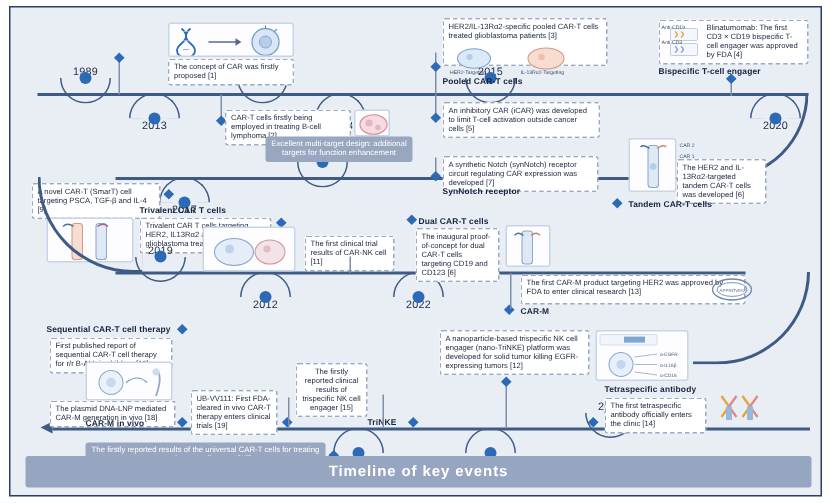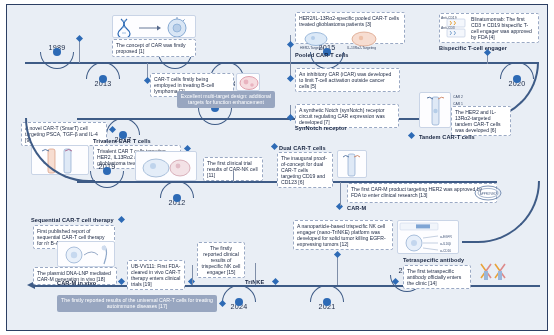--- a/index.html
+++ b/index.html
@@ -361,20 +361,26 @@
       <div class="arc flip">
           <div class="dot"></div>
         </div>
     </div>
     <div class="year" style="left:150px; top:176px;">
       <div class="arc">
           <div class="dot"></div>
         </div>
       <div class="lbl">2012</div>
     </div>
+    <div class="year" style="left:252px; top:176px;">
+      <div class="arc">
+          <div class="dot"></div>
+        </div>
+      <div class="lbl">2022</div>
+    </div>
 
     <div class="tag" style="left:272px; top:140px;">Dual CAR-T cells</div>
     <div class="node-sq" style="left:265px; top:139px;"></div>
     <div class="card" style="left:270px; top:147px; width:56px;">
       <p>The inaugural proof-of-concept for dual CAR-T cells targeting CD19 and CD123 [6]</p>
     </div>
     <div class="pic" style="left:330px; top:145px; width:30px; height:28px;">
       <svg width="30" height="28" viewBox="0 0 30 28">
         <rect x="10" y="3" width="7" height="22" rx="2" fill="#dfe9f6" stroke="#8ba8cd" stroke-width=".7"></rect>
         <path d="M11 6 q-4 -3 -6 0" stroke="#4d6e9c" stroke-width=".9" fill="none"></path>
@@ -504,15 +510,18 @@
         <rect x="23" y="10" width="4" height="9" fill="#9ab6da"></rect>
       </svg>
     </div>
     <div class="node-sq" style="left:386px; top:274px;"></div>
 
     <div class="hl" style="left:50px; top:290px; width:160px;">
       <span>The firstly reported results of the universal CAR-T cells for treating autoimmune diseases [17]</span>
     </div>
     <div class="node-sq" style="left:213px; top:296px;"></div>
 
+    <div id="footer">
+      <span>Timeline of key events</span>
+    </div>
 
   </div>
 </div>
 
 </body></html>

